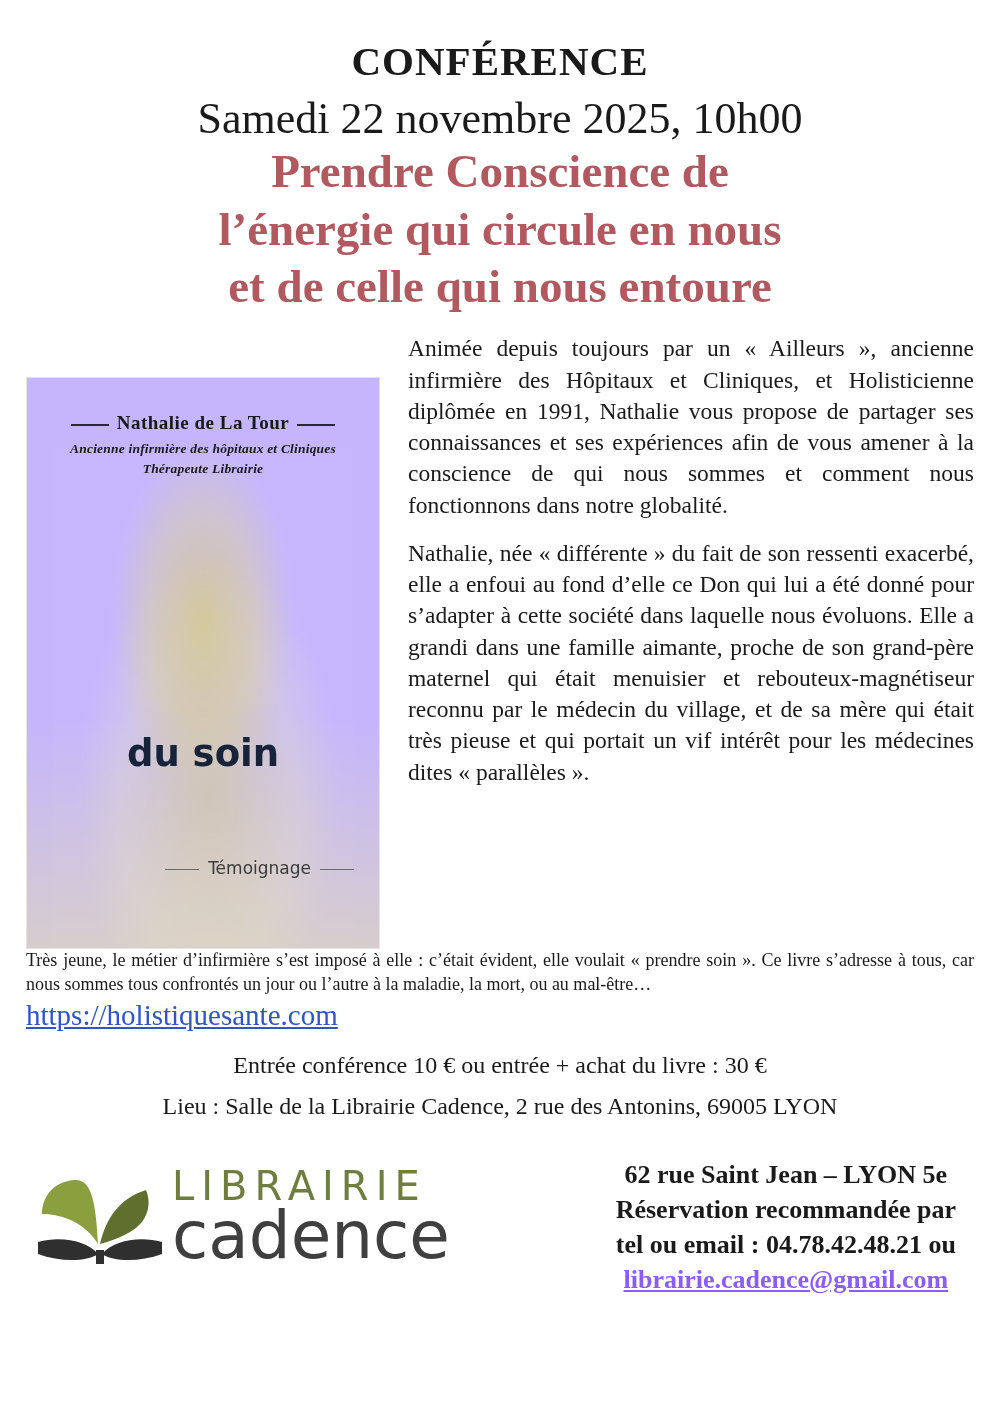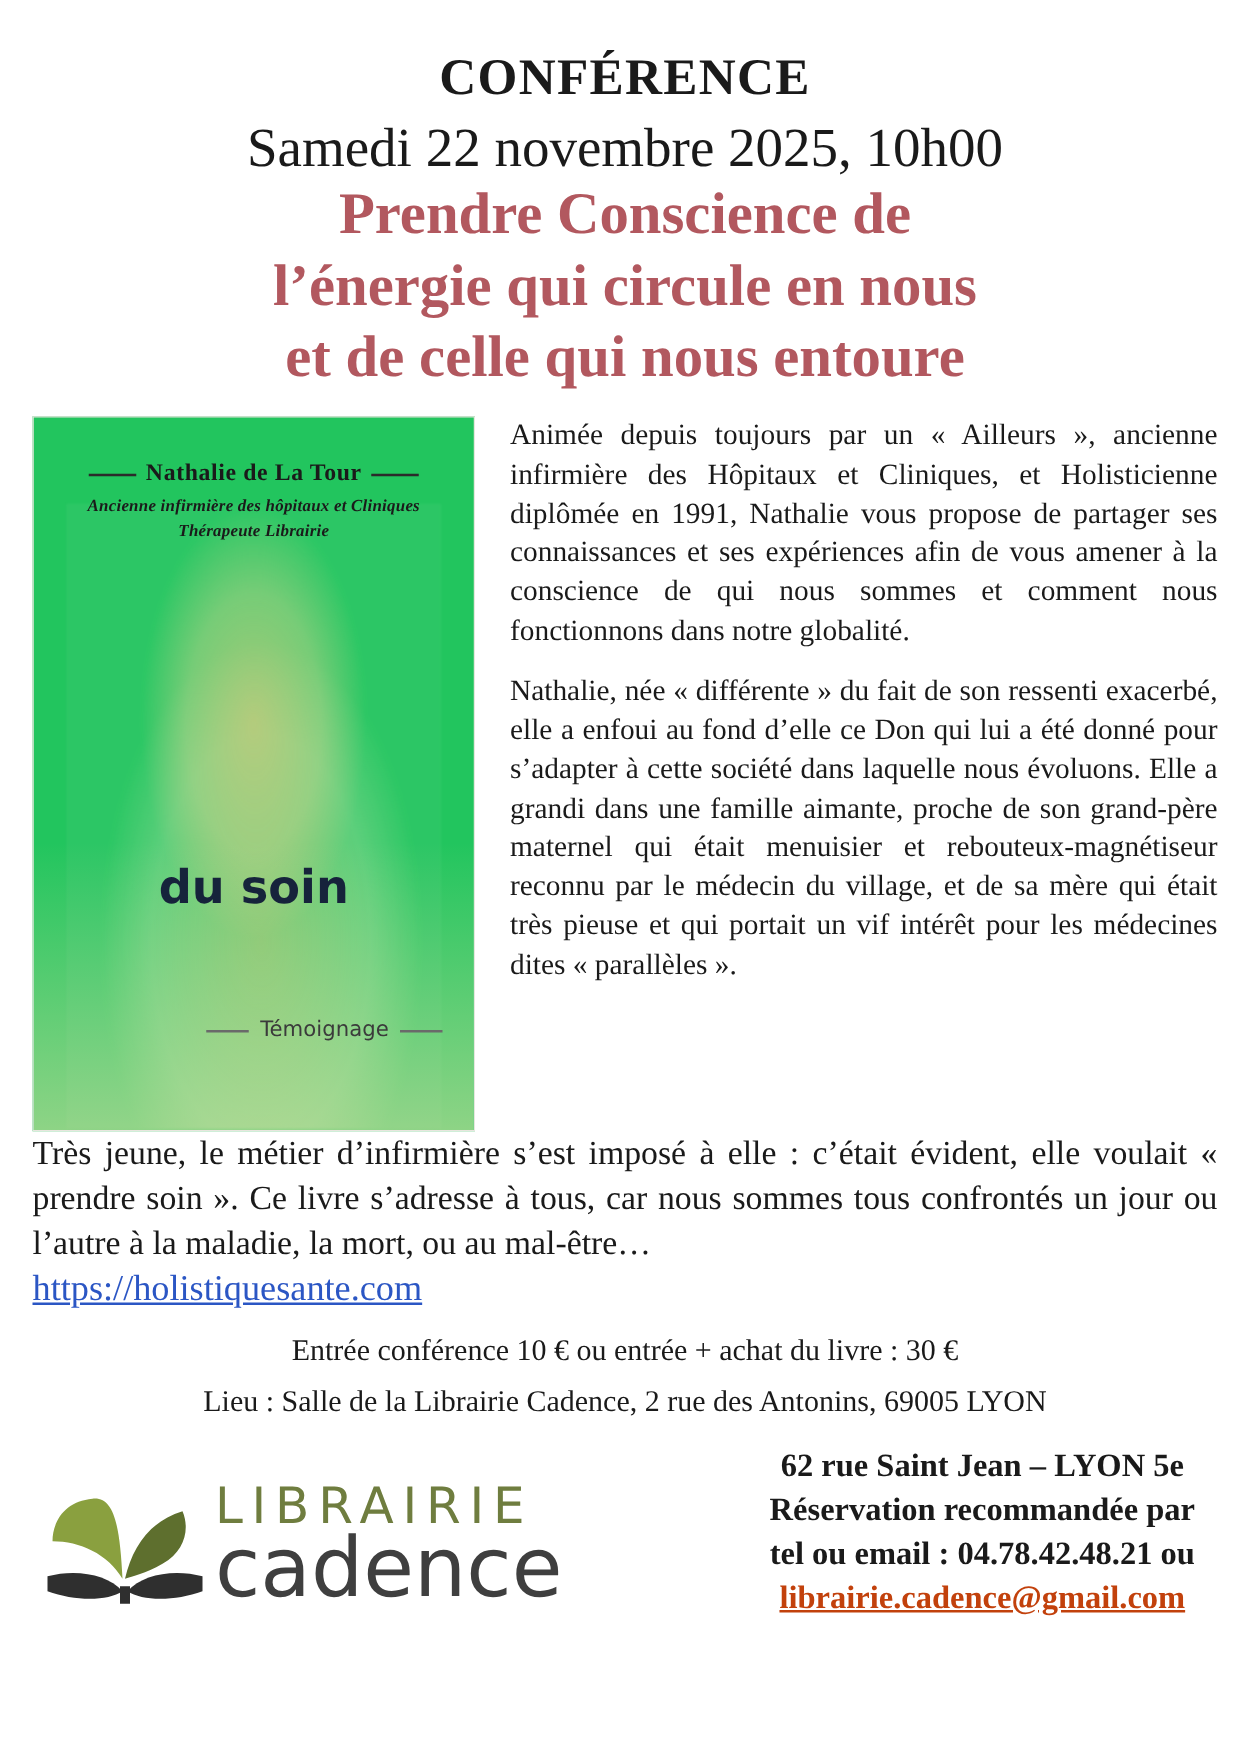--- a/index.html
+++ b/index.html
@@ -60,23 +60,24 @@
   .content-row {
     display: flex;
     align-items: flex-start;
     margin-top: 18px;
   }
   .book-cover {
     width: 352px;
     height: 570px;
     flex: 0 0 352px;
     position: relative;
-    background: #22c55e;
+    background: #c4b5fd;
     border: 1px solid #e7e6de;
     overflow: hidden;
+    margin-top: 44px;
   }
   .cover-wash {
     position: absolute;
     left: 50%;
     top: 12%;
     transform: translateX(-50%);
     width: 300px;
     height: 500px;
     background:
       radial-gradient(ellipse 120px 230px at 50% 35%, rgba(214,203,128,0.75) 0%, rgba(222,214,150,0.45) 45%, rgba(248,246,232,0.05) 75%),
@@ -161,21 +162,21 @@
     flex: 1 1 auto;
     padding-left: 28px;
     font-size: 23.5px;
     line-height: 1.33;
     text-align: justify;
   }
   .text-col p { margin: 0; }
   .para-gap { height: 17px; }
 
   .below-cols {
-    font-size: 27px;
+    font-size: 18px;
     line-height: 1.33;
     text-align: justify;
     margin-top: 0;
   }
   .link {
     color: #2b56c4;
     text-decoration: underline;
     font-size: 29px;
     display: inline-block;
     margin-top: 2px;
@@ -188,23 +189,23 @@
   }
   .venue-line {
     text-align: center;
     font-size: 24px;
     margin-top: 14px;
   }
 
   
   .footer-row {
     display: flex;
-    align-items: flex-end;
+    align-items: flex-start;
     justify-content: space-between;
-    margin-top: 20px;
+    margin-top: 38px;
     padding: 0 8px;
   }
   .logo-block {
     display: flex;
     align-items: center;
     flex: 0 0 auto;
   }
   .logo-mark { width: 132px; height: 118px; flex: 0 0 132px; }
   .logo-words {
     margin-left: 6px;
@@ -226,21 +227,21 @@
   }
   .contact-block {
     flex: 0 0 auto;
     text-align: center;
     font-weight: bold;
     font-size: 26px;
     line-height: 1.34;
     padding-right: 10px;
   }
   .contact-email {
-    color: #c2410c;
+    color: #8b5cf6;
     text-decoration: underline;
   }
 </style>
 </head>
 <body>
 
 <div class="page">
 
   <div class="conference-title">CONFÉRENCE</div>
   <div class="conference-date">Samedi 22 novembre 2025, 10h00</div>

